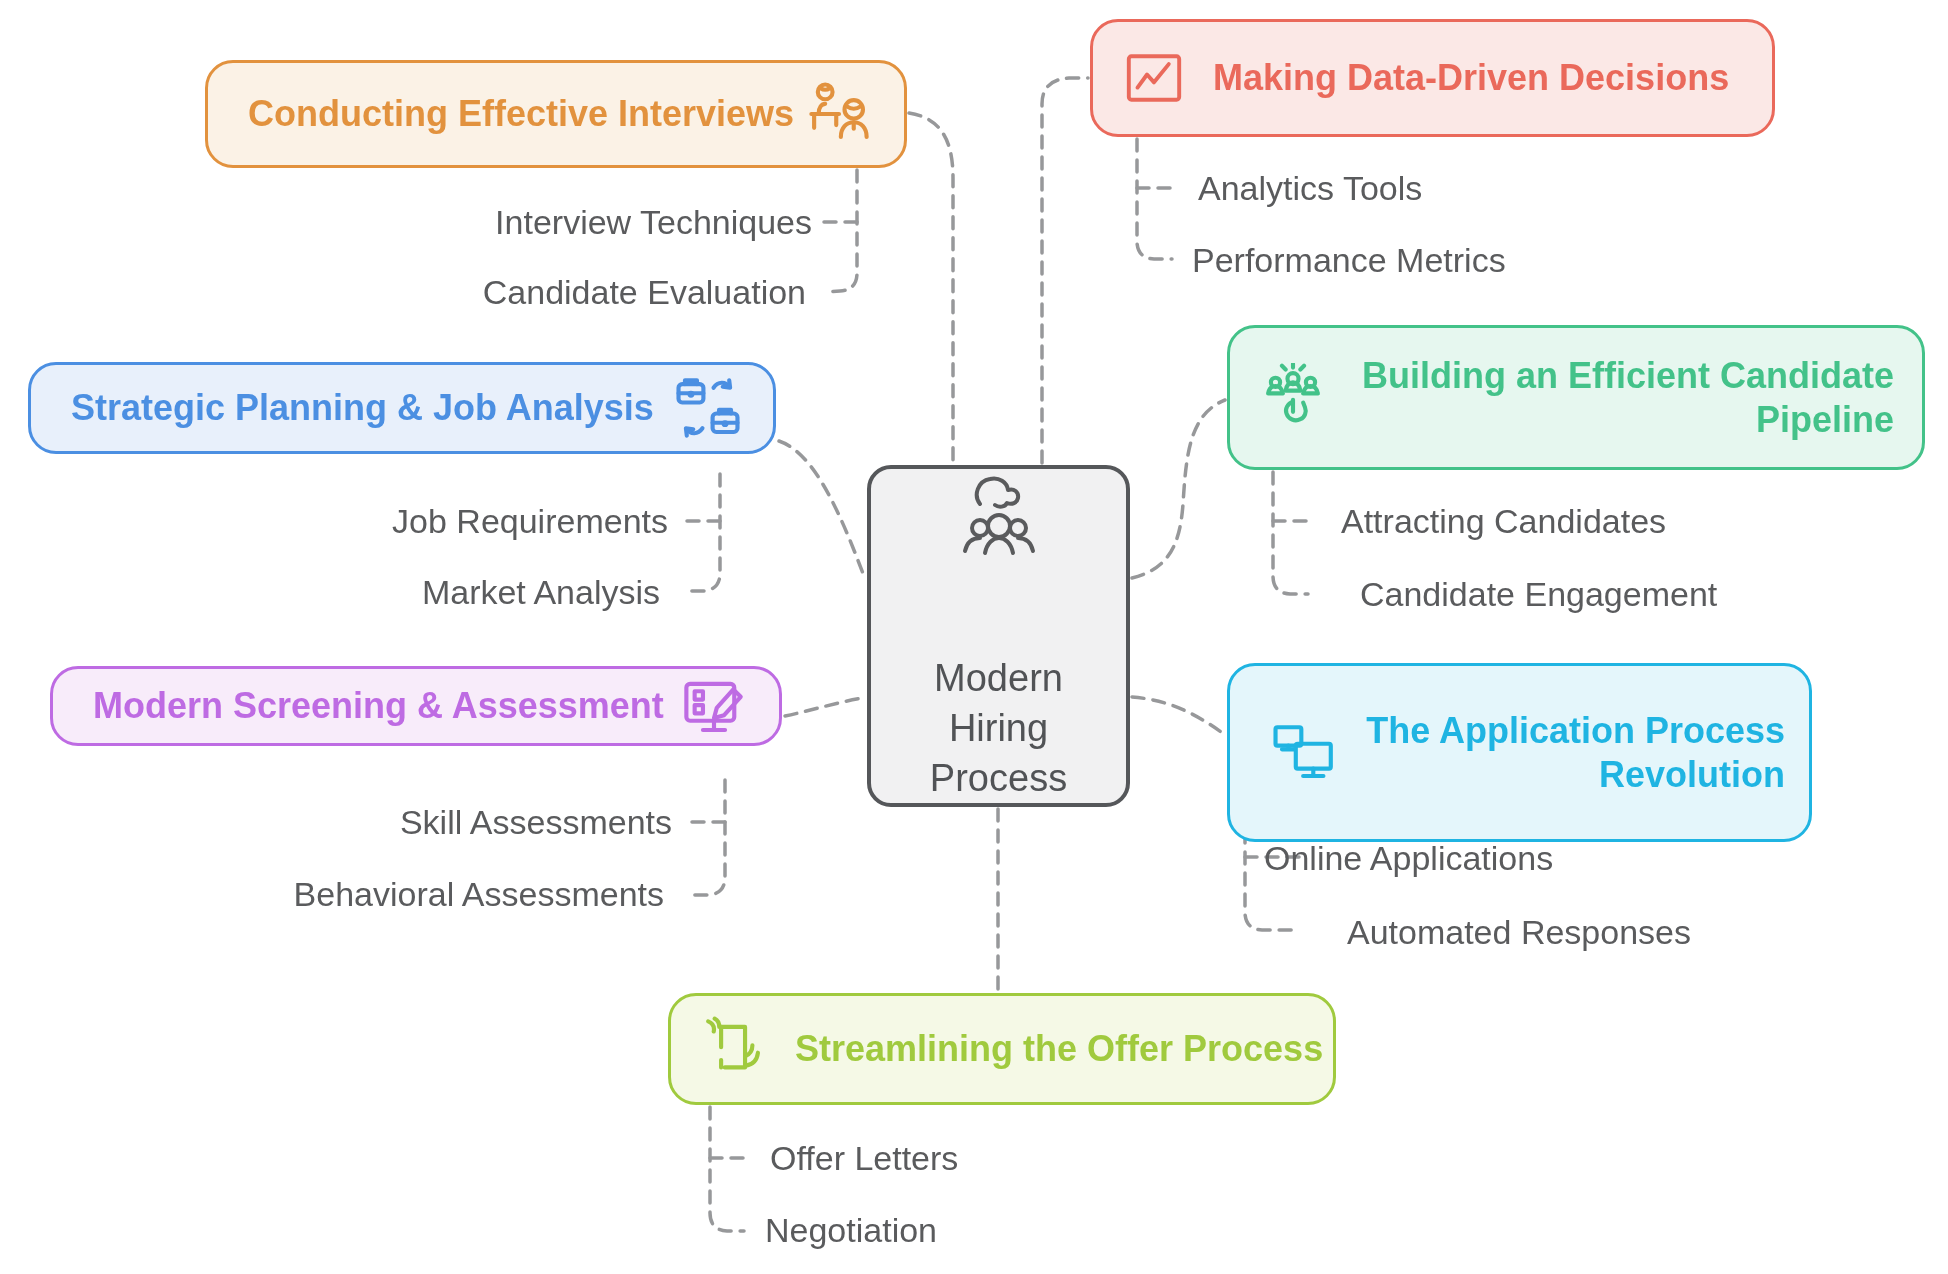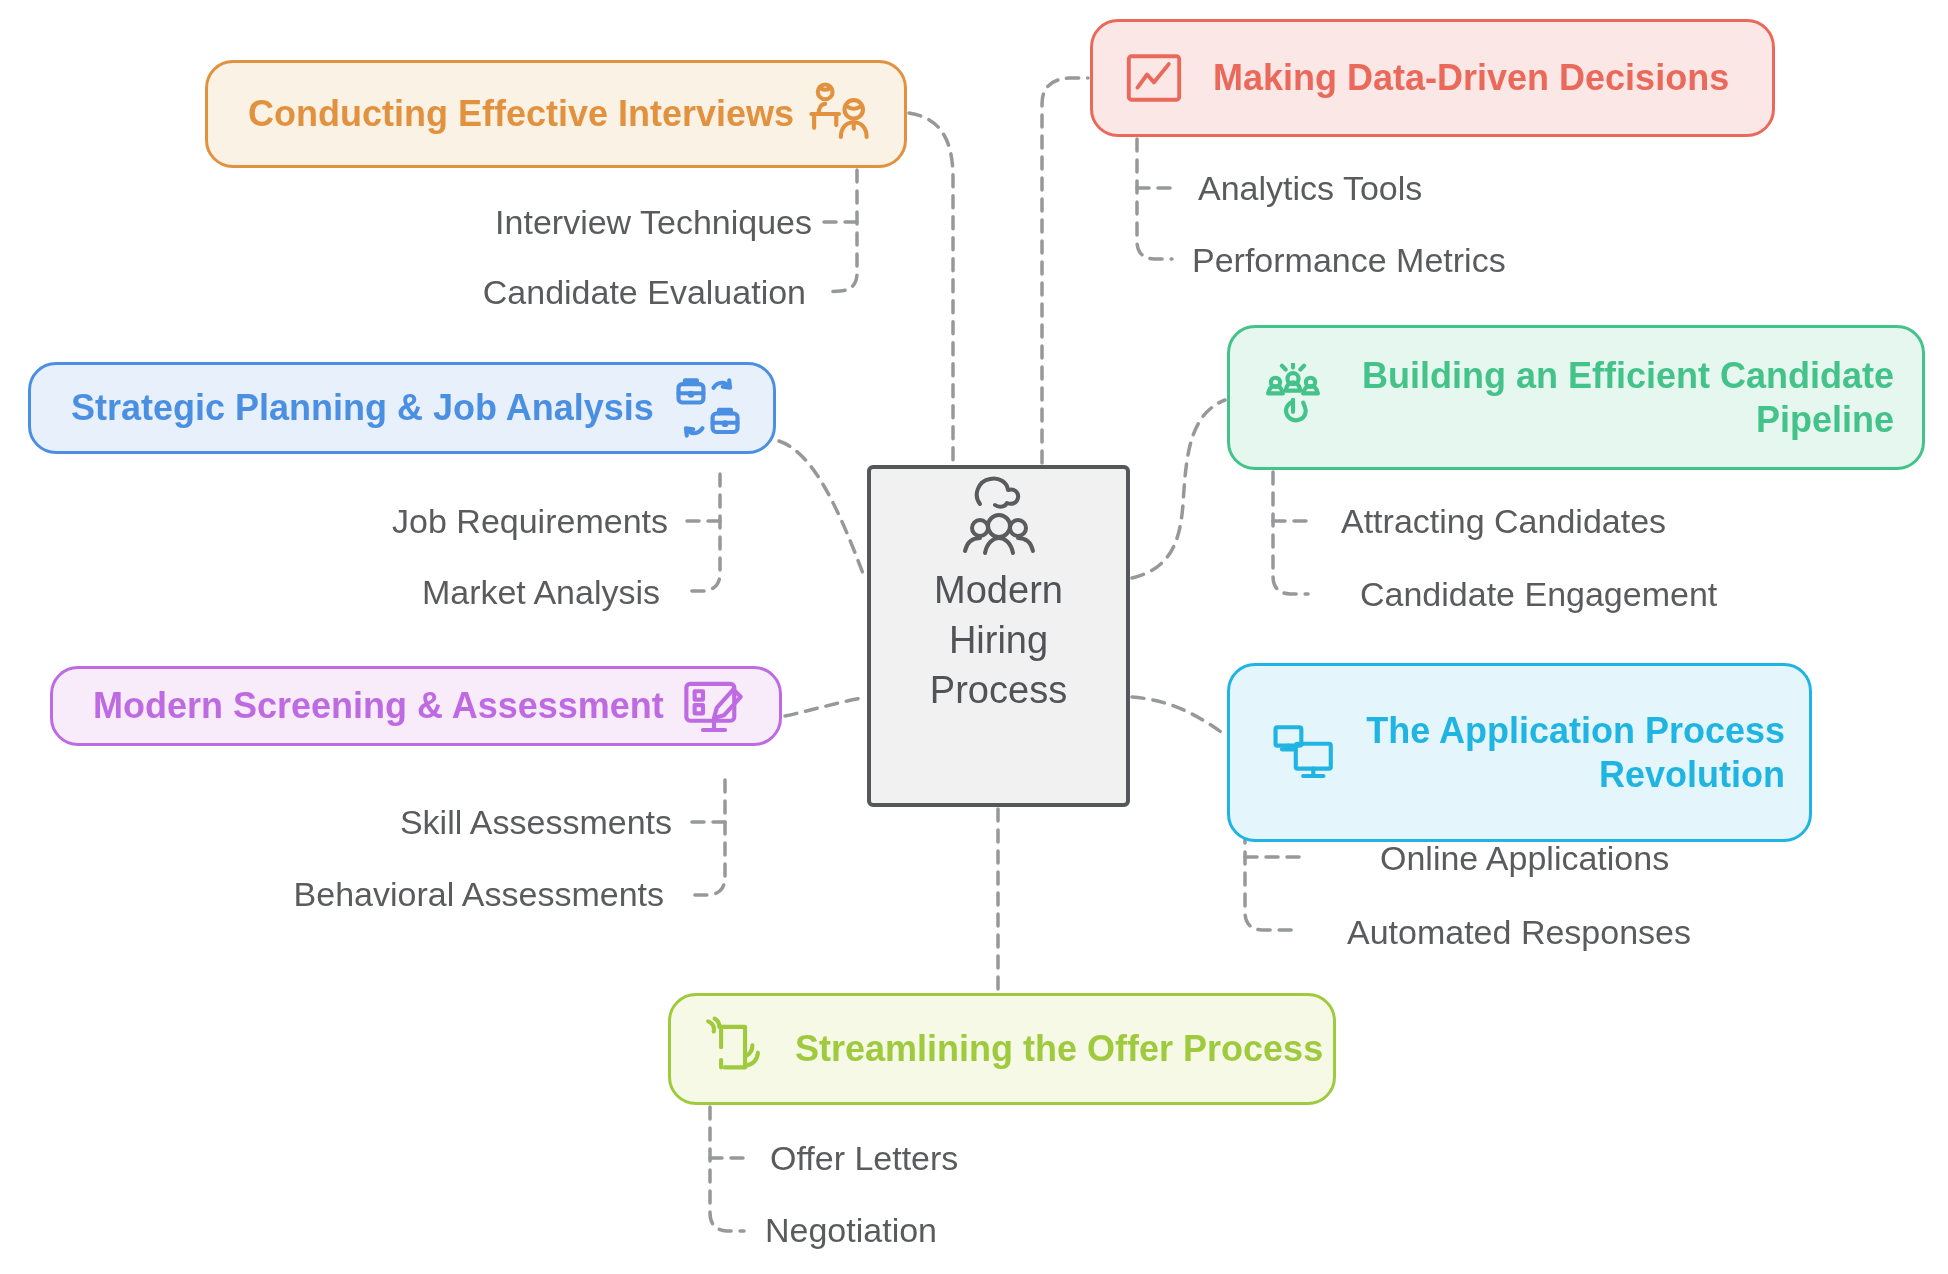--- a/index.html
+++ b/index.html
@@ -32,22 +32,22 @@
     line-height:1.22;
     white-space:nowrap;
   }
   .box.two-line .box-label{white-space:normal;text-align:right;flex:1;}
   .box.text-icon{justify-content:space-between;padding:0 30px 0 40px;}
   .box.icon-text{justify-content:flex-start;padding:0 24px 0 28px;gap:26px;}
   .ic{display:block;}
   .ic *{fill:none;stroke:currentColor;stroke-width:4.5;stroke-linecap:round;stroke-linejoin:round;}
   .center-node{
     position:absolute;box-sizing:border-box;
-    border:4px solid #55575A;background:#F1F1F2;border-radius:6px;
-    display:flex;flex-direction:column;align-items:center;justify-content:flex-start;
+    border:4px solid #55575A;background:#F1F1F2;border-radius:24px;
+    display:flex;flex-direction:column;align-items:center;justify-content:space-between;
     color:#515356;
   }
   .center-node .ic *{stroke:#5A5B5D;stroke-width:4;}
   .center-label{font-size:38px;line-height:1.32;text-align:center;color:#515356;}
   .child{
     position:absolute;
     font-size:34px;line-height:42px;
     color:var(--childcol,#5A5B5D);
     white-space:nowrap;
   }
@@ -217,16 +217,16 @@
 
   <div class="child" style="left:770px;top:1137px;">Offer Letters</div>
   <div class="child" style="left:765px;top:1209px;">Negotiation</div>
 
   <div class="child" style="left:1198px;top:167px;">Analytics Tools</div>
   <div class="child" style="left:1192px;top:239px;">Performance Metrics</div>
 
   <div class="child" style="left:1341px;top:500px;">Attracting Candidates</div>
   <div class="child" style="left:1360px;top:573px;">Candidate Engagement</div>
 
-  <div class="child" style="left:1380px;top:837px;">Online Applications</div>
+  <div class="child" style="left:1264px;top:837px;">Online Applications</div>
   <div class="child" style="left:1347px;top:911px;">Automated Responses</div>
 
 </div>
 
 </body></html>

